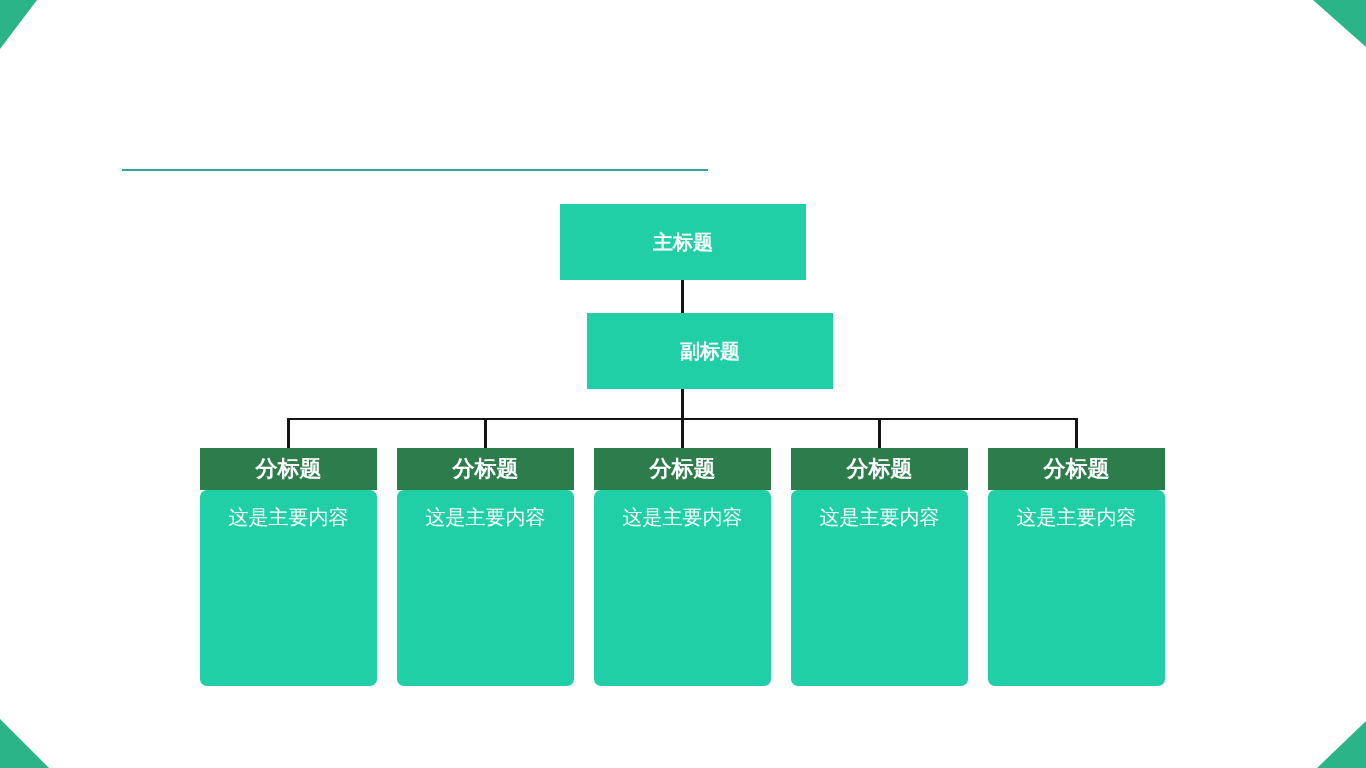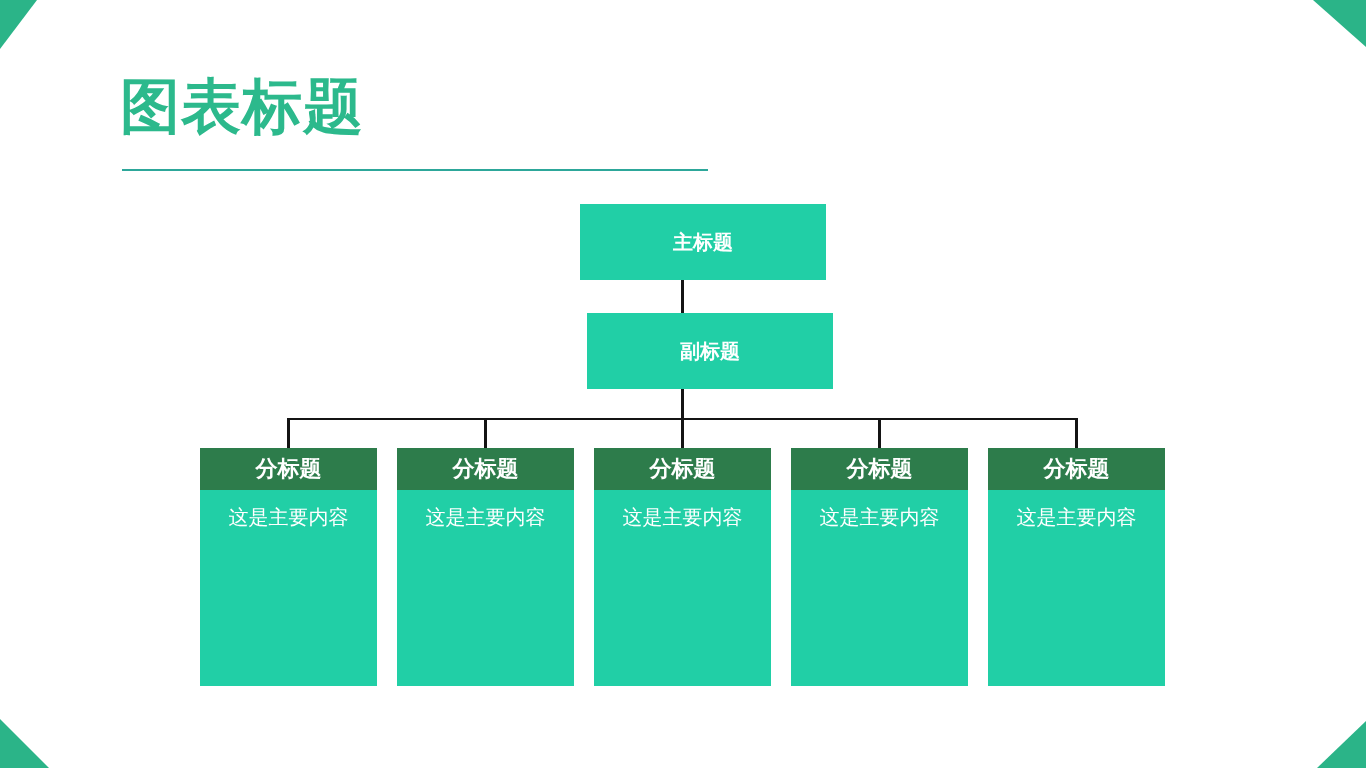--- a/index.html
+++ b/index.html
@@ -59,21 +59,21 @@
     height: 76px;
     background: var(--node-teal, #21cfa6);
     color: var(--text-on-green, #ffffff);
     font-size: 20px;
     font-weight: bold;
     display: flex;
     align-items: center;
     justify-content: center;
     z-index: 2;
   }
-  .node.main { top: 204px; margin-left: 20px; }
+  .node.main { top: 204px; }
   .node.sub  { top: 313px; margin-left: 27px; }
 
   
   .conn {
     position: absolute;
     background: var(--connector-black, #141414);
     z-index: 1;
   }
   .conn.v { width: 3px; }
   .conn.v1 { left: 681px; top: 280px; height: 33px; }
@@ -114,33 +114,33 @@
     justify-content: center;
   }
   .col-body {
     flex: 1;
     background: var(--node-teal, #21cfa6);
     color: var(--text-on-green, #ffffff);
     font-size: 20px;
     text-align: center;
     padding-top: 14px;
     box-sizing: border-box;
+    border-radius: 7px;
   }
 </style>
 </head>
 <body>
 
 <div class="slide">
 
   <div class="corner tl"></div>
   <div class="corner tr"></div>
   <div class="corner bl"></div>
   <div class="corner br"></div>
 
-  <div class="slide-title">图表标题</div>
   <div class="title-underline"></div>
 
   <div>
 
     <div class="node main">主标题</div>
     <div class="node sub">副标题</div>
 
     <div class="conn v v1"></div>
     <div class="conn v v2"></div>
     <div class="conn rail"></div>

